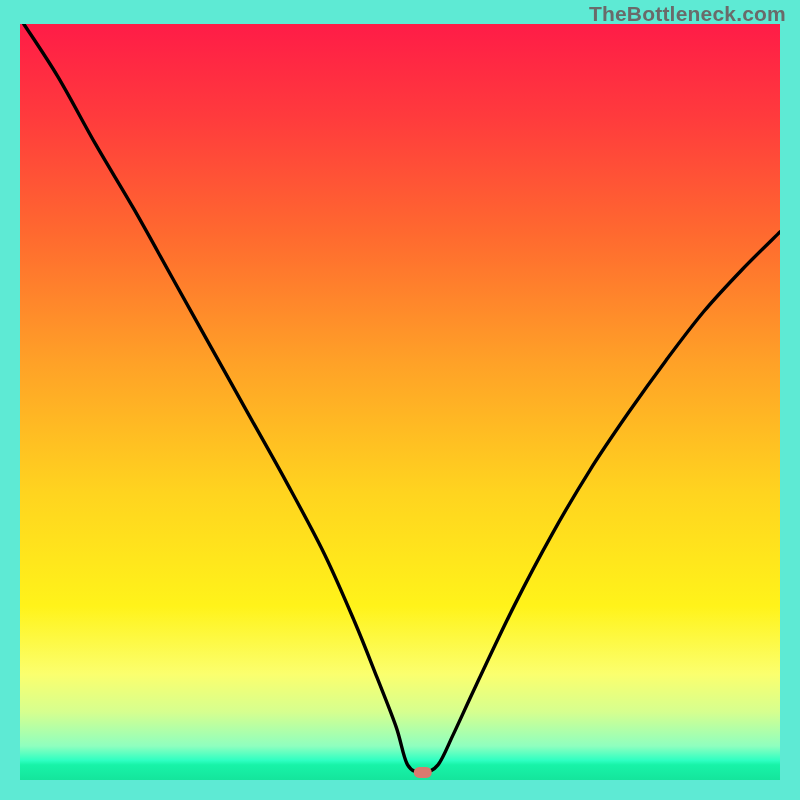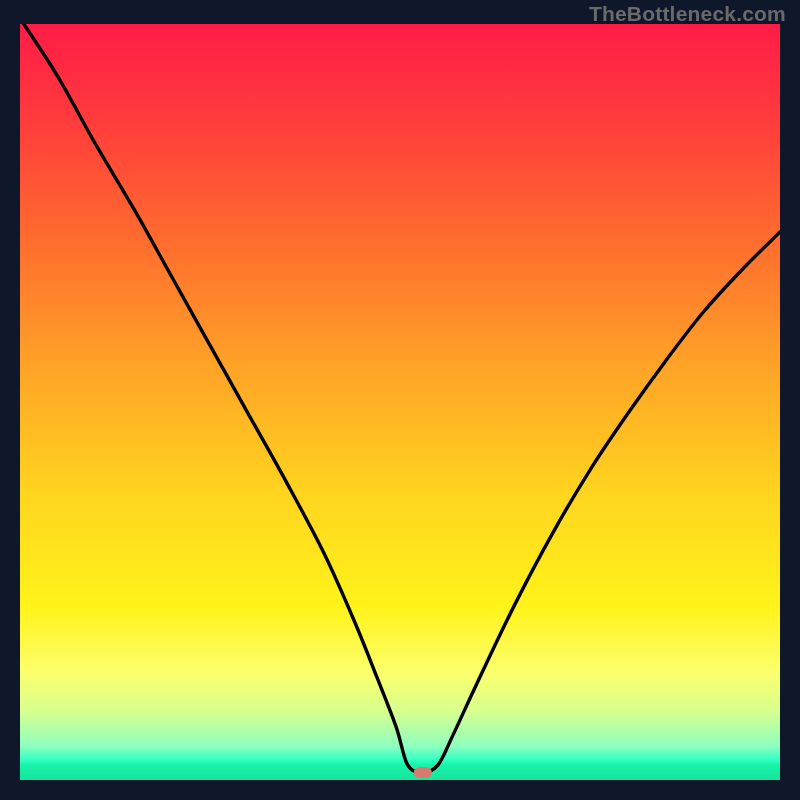--- a/index.html
+++ b/index.html
@@ -7,21 +7,21 @@
     padding: 0;
     width: 800px;
     height: 800px;
     background: #000;
     overflow: hidden;
   }
   .stage {
     position: relative;
     width: 800px;
     height: 800px;
-    background: #0f172a;
+    background: #5eead4;
   }
   .watermark {
     position: absolute;
     top: 2px;
     right: 14px;
     font-family: Arial, Helvetica, sans-serif;
     font-size: 21px;
     font-weight: 600;
     color: #6a6a6a;
     letter-spacing: 0.2px;

